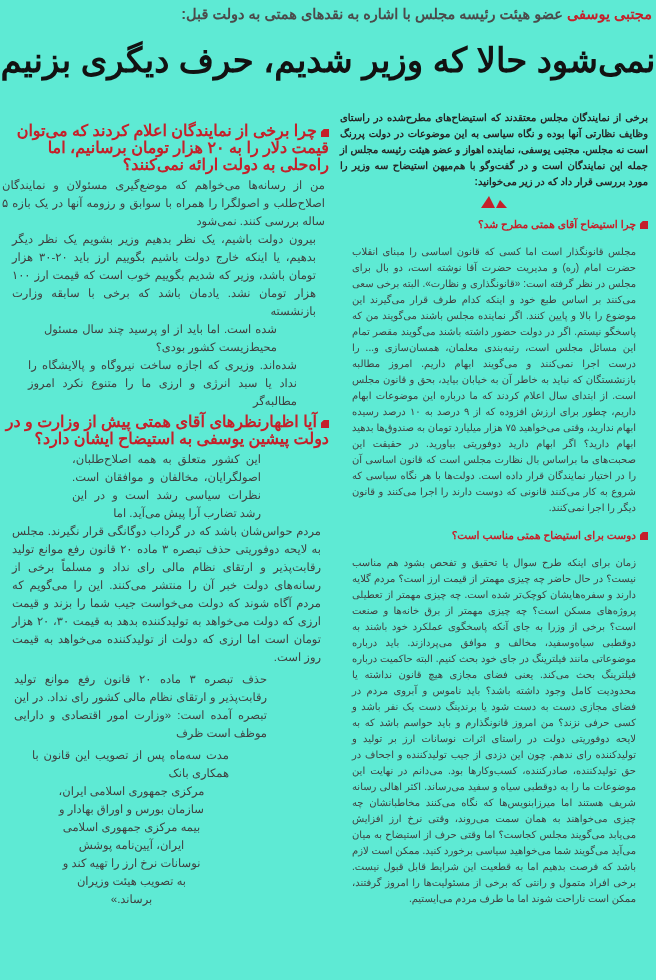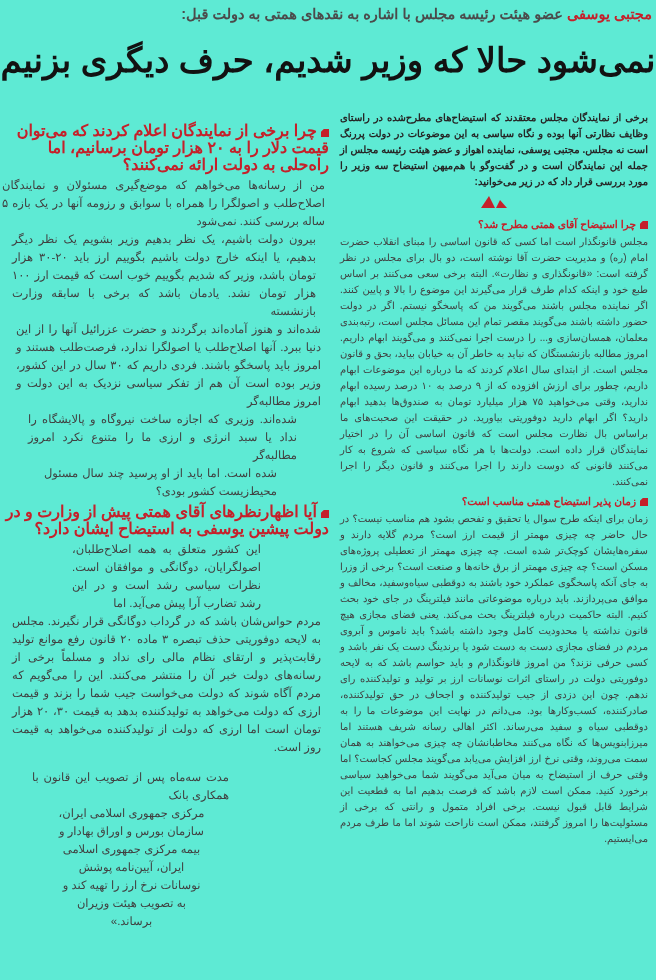--- a/index.html
+++ b/index.html
@@ -10,39 +10,39 @@
   .kicker .name{color:#c5202a;}
   .headline{position:absolute;top:40px;left:0;right:0;margin:0;text-align:center;
             font-size:34px;font-weight:bold;color:#121212;white-space:nowrap;letter-spacing:0;}
   
   .col-right{position:absolute;top:110px;left:340px;width:308px;
              font-size:10px;line-height:16px;color:#404040;text-align:justify;}
   .lead{font-weight:bold;color:#262626;margin:0;}
   .divider{text-align:center;margin:5px 0 3px;line-height:14px;}
   .question{color:#c5202a;font-weight:bold;text-align:right;margin:4px 0 2px;
             font-size:10.6px;line-height:15px;}
-  .answer{margin:0;}
+  .answer{margin:12px;}
   .qmark{display:inline-block;width:8px;height:8px;background:#c5202a;margin-left:4px;
          clip-path:polygon(35% 0,100% 0,100% 100%,0 100%,0 35%);vertical-align:-1px;}
   
   .col-left{position:absolute;top:119px;left:2px;width:327px;
             font-size:11.5px;line-height:18px;color:#404040;text-align:justify;}
   .col-left .question{text-align:right;font-size:16px;line-height:17px;margin:3px 0 3px;}
   .seg{margin:0;}
   .a0{margin:1px 4px 0 0;}
   .a1{margin:0 13px 0 10px;}
   .a2{margin:0 8px 0 14px;}
   .a3{margin:0 32px 0 26px;}
   .a4{margin:0 52px 0 42px;}
   .q2x{margin:4px 62px 3px 34px;}
   .b0{margin:0 68px 0 70px;}
   .b1{margin:0 8px 4px 10px;}
   .b2{margin:0 44px 0 14px;}
   .b3{margin:0 62px 0 12px;}
-  .b4{margin:12px 100px 0 30px;}
+  .b4{margin:4px 100px 0 30px;}
   .b5{margin:0 124px 0 56px;text-align:center;}
 </style>
 </head>
 <body>
 
 <div class="page">
 
   <div class="kicker">
     <span class="name">مجتبی یوسفی</span><span> عضو هیئت رئیسه مجلس با اشاره به نقدهای همتی به دولت قبل:</span>
   </div>
@@ -52,31 +52,31 @@
   <div class="col-right">
     <p class="lead">برخی از نمایندگان مجلس معتقدند که استیضاح‌های مطرح‌شده در راستای وظایف نظارتی آنها بوده و نگاه سیاسی به این موضوعات در دولت پررنگ است نه مجلس. مجتبی یوسفی، نماینده اهواز و عضو هیئت رئیسه مجلس از جمله این نمایندگان است و در گفت‌وگو با هم‌میهن استیضاح سه وزیر را مورد بررسی قرار داد که در زیر می‌خوانید:</p>
     <div class="divider">
       <svg width="30" height="14" viewBox="0 0 30 14">
         <polygon points="2,13 10,1 16,13" fill="#c5202a"></polygon>
         <polygon points="17,13 21,5 28,13" fill="#c5202a"></polygon>
       </svg>
     </div>
     <p class="question"><span class="qmark"></span><span>چرا استیضاح آقای همتی مطرح شد؟</span></p>
     <p class="answer">مجلس قانونگذار است اما کسی که قانون اساسی را مبنای انقلاب حضرت امام (ره) و مدیریت حضرت آقا نوشته است، دو بال برای مجلس در نظر گرفته است: «قانونگذاری و نظارت». البته برخی سعی می‌کنند بر اساس طبع خود و اینکه کدام طرف قرار می‌گیرند این موضوع را بالا و پایین کنند. اگر نماینده مجلس باشند می‌گویند من که پاسخگو نیستم. اگر در دولت حضور داشته باشند می‌گویند مقصر تمام این مسائل مجلس است، رتبه‌بندی معلمان، همسان‌سازی و... را درست اجرا نمی‌کنند و می‌گویند ابهام داریم. امروز مطالبه بازنشستگان که نباید به خاطر آن به خیابان بیاید، بحق و قانون مجلس است. از ابتدای سال اعلام کردند که ما درباره این موضوعات ابهام داریم، چطور برای ارزش افزوده که از ۹ درصد به ۱۰ درصد رسیده ابهام ندارید، وقتی می‌خواهید ۷۵ هزار میلیارد تومان به صندوق‌ها بدهید ابهام دارید؟ اگر ابهام دارید دوفوریتی بیاورید. در حقیقت این صحبت‌های ما براساس بال نظارت مجلس است که قانون اساسی آن را در اختیار نمایندگان قرار داده است. دولت‌ها با هر نگاه سیاسی که شروع به کار می‌کنند قانونی که دوست دارند را اجرا می‌کنند و قانون دیگر را اجرا نمی‌کنند.</p>
-    <p class="question"><span class="qmark"></span><span>زمان پذیر استیضاح همتی مناسب است؟</span></p>
+    <p class="question"><span class="qmark"></span><span>دوست برای استیضاح همتی مناسب است؟</span></p>
     <p class="answer">زمان برای اینکه طرح سوال یا تحقیق و تفحص بشود هم مناسب نیست؟ در حال حاضر چه چیزی مهمتر از قیمت ارز است؟ مردم گلایه دارند و سفره‌هایشان کوچک‌تر شده است. چه چیزی مهمتر از تعطیلی پروژه‌های مسکن است؟ چه چیزی مهمتر از برق خانه‌ها و صنعت است؟ برخی از وزرا به جای آنکه پاسخگوی عملکرد خود باشند به دوقطبی سیاه‌وسفید، مخالف و موافق می‌پردازند. باید درباره موضوعاتی مانند فیلترینگ در جای خود بحث کنیم. البته حاکمیت درباره فیلترینگ بحث می‌کند. یعنی فضای مجازی هیچ قانون نداشته یا محدودیت کامل وجود داشته باشد؟ باید ناموس و آبروی مردم در فضای مجازی دست به دست شود یا برندینگ دست یک نفر باشد و کسی حرفی نزند؟ من امروز قانونگذارم و باید حواسم باشد که به لایحه دوفوریتی دولت در راستای اثرات نوسانات ارز بر تولید و تولیدکننده رای ندهم. چون این دزدی از جیب تولیدکننده و اجحاف در حق تولیدکننده، صادرکننده، کسب‌وکارها بود. می‌دانم در نهایت این موضوعات ما را به دوقطبی سیاه و سفید می‌رساند. اکثر اهالی رسانه شریف هستند اما میرزابنویس‌ها که نگاه می‌کنند مخاطبانشان چه چیزی می‌خواهند به همان سمت می‌روند، وقتی نرخ ارز افزایش می‌یابد می‌گویند مجلس کجاست؟ اما وقتی حرف از استیضاح به میان می‌آید می‌گویند شما می‌خواهید سیاسی برخورد کنید. ممکن است لازم باشد که فرصت بدهیم اما به قطعیت این شرایط قابل قبول نیست. برخی افراد متمول و رانتی که برخی از مسئولیت‌ها را امروز گرفتند، ممکن است ناراحت شوند اما ما طرف مردم می‌ایستیم.</p>
   </div>
 
   <div class="col-left">
     <p class="question"><span class="qmark"></span><span>چرا برخی از نمایندگان اعلام کردند که می‌توان قیمت دلار را به ۲۰ هزار تومان برسانیم، اما راه‌حلی به دولت ارائه نمی‌کنند؟</span></p>
     <p class="seg a0">من از رسانه‌ها می‌خواهم که موضع‌گیری مسئولان و نمایندگان اصلاح‌طلب و اصولگرا را همراه با سوابق و رزومه آنها در یک بازه ۵ ساله بررسی کنند. نمی‌شود</p>
     <p class="seg a1">بیرون دولت باشیم، یک نظر بدهیم وزیر بشویم یک نظر دیگر بدهیم، یا اینکه خارج دولت باشیم بگوییم ارز باید ۲۰-۳۰ هزار تومان باشد، وزیر که شدیم بگوییم خوب است که قیمت ارز ۱۰۰ هزار تومان نشد. یادمان باشد که برخی با سابقه وزارت بازنشسته</p>
-    <p class="seg a2">شده‌اند و هنوز آماده‌اند برگردند و حضرت عزرائیل آنها را از این دنیا ببرد. آنها اصلاح‌طلب یا اصولگرا ندارد، فرصت‌طلب هستند و امروز باید پاسخگو باشند. فردی داریم که ۳۰ سال در این کشور، وزیر بوده است آن هم از تفکر سیاسی نزدیک به این دولت و امروز مطالبه‌گر</p>
+    <p class="seg a4">شده است. اما باید از او پرسید چند سال مسئول محیط‌زیست کشور بودی؟</p>
     <p class="seg a3">شده‌اند. وزیری که اجازه ساخت نیروگاه و پالایشگاه را نداد یا سبد انرژی و ارزی ما را متنوع نکرد امروز مطالبه‌گر</p>
-    <p class="seg a4">شده است. اما باید از او پرسید چند سال مسئول محیط‌زیست کشور بودی؟</p>
     <p class="question q2x"><span class="qmark"></span><span>آیا اظهارنظرهای آقای همتی پیش از وزارت و در دولت پیشین یوسفی به استیضاح ایشان دارد؟</span></p>
-    <p class="seg b0">این کشور متعلق به همه اصلاح‌طلبان، اصولگرایان، دوگانگی و موافقان است. نظرات سیاسی رشد است و در این رشد تضارب آرا پیش می‌آید. اما</p>
+    <p class="seg b0">این کشور متعلق به همه اصلاح‌طلبان، اصولگرایان، مخالفان و موافقان است. نظرات سیاسی رشد است و در این رشد تضارب آرا پیش می‌آید. اما</p>
     <p class="seg b1">مردم حواس‌شان باشد که در گرداب دوگانگی قرار نگیرند. مجلس به لایحه دوفوریتی حذف تبصره ۳ ماده ۲۰ قانون رفع موانع تولید رقابت‌پذیر و ارتقای نظام مالی رای نداد و مسلماً برخی از رسانه‌های دولت خبر آن را منتشر می‌کنند. این را می‌گویم که مردم آگاه شوند که دولت می‌خواست جیب شما را بزند و قیمت ارزی که دولت می‌خواهد به تولیدکننده بدهد به قیمت ۳۰، ۲۰ هزار تومان است اما ارزی که دولت از تولیدکننده می‌خواهد به قیمت روز است.</p>
+    <p class="seg b3">حذف تبصره ۳ ماده ۲۰ قانون رفع موانع تولید رقابت‌پذیر و ارتقای نظام مالی کشور رای نداد. در این تبصره آمده است: «وزارت امور اقتصادی و دارایی موظف است ظرف</p>
     <p class="seg b4">مدت سه‌ماه پس از تصویب این قانون با همکاری بانک</p>
     <p class="seg b5">مرکزی جمهوری اسلامی ایران، سازمان بورس و اوراق بهادار و بیمه مرکزی جمهوری اسلامی ایران، آیین‌نامه پوشش نوسانات نرخ ارز را تهیه کند و به تصویب هیئت وزیران برساند.»</p>
   </div>
 
 </div>
 
 </body></html>

